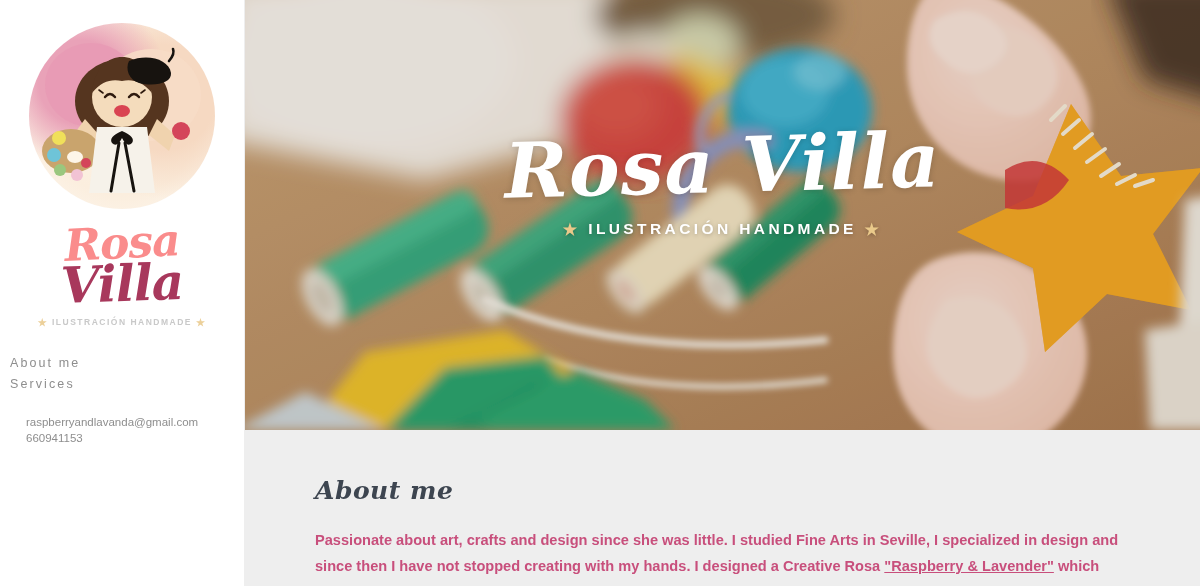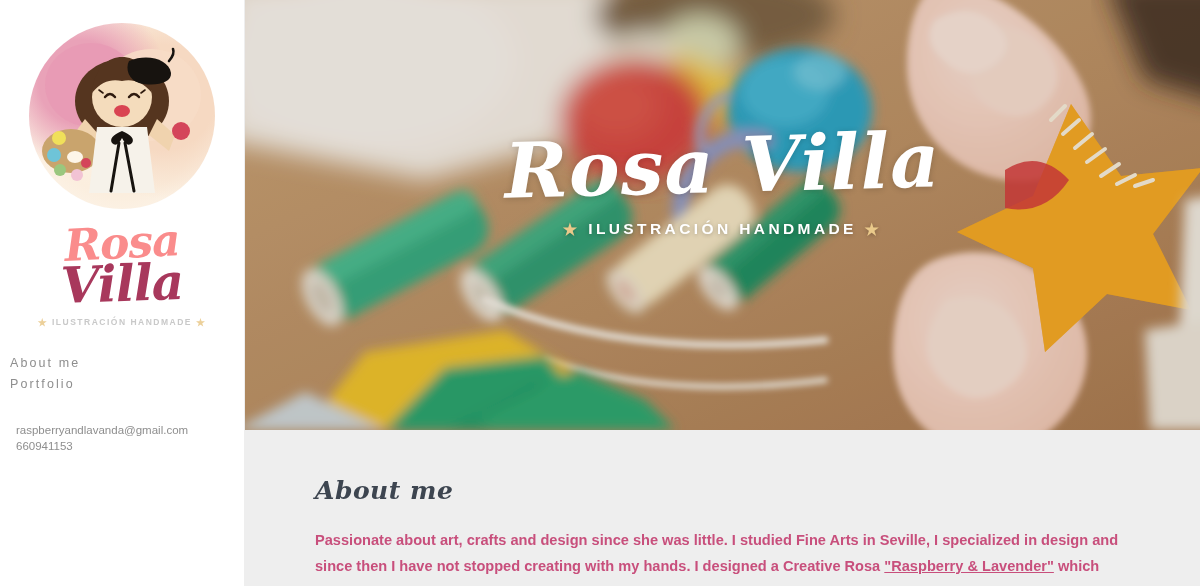--- a/index.html
+++ b/index.html
@@ -48,21 +48,21 @@
     color:#c9c9c9; font-weight:bold; white-space:nowrap;
   }
   .logo-tag .star { color:#ecd09a; font-size:10px; vertical-align:-1px; }
 
   .nav { margin-top:25px; padding-left:10px; }
   .nav-item {
     display:block; font-size:12.5px; color:#8e8e8e;
     letter-spacing:2.1px; line-height:20.5px; padding:0;
     text-decoration:none; cursor:pointer; white-space:nowrap;
   }
-  .contact { margin-top:28px; padding-left:16px; }
+  .contact { margin-top:20px; padding-left:26px; }
   .contact-line {
     font-size:11.5px; color:#8e8e8e; line-height:16px; white-space:nowrap;
   }
 
   
   .main { flex:1 1 auto; height:586px; position:relative; overflow:hidden; }
 
   .hero { position:relative; width:955px; height:430px; overflow:hidden; background:#b9a893; }
   .hero-photo { position:absolute; inset:0; }
   .hero-overlay {
@@ -156,21 +156,21 @@
       <span class="logo-villa">Villa</span>
       <div class="logo-tag">
         <span class="star">★</span>
         <span>ILUSTRACIÓN HANDMADE</span>
         <span class="star">★</span>
       </div>
     </div>
 
     <nav class="nav">
       <a class="nav-item">About me</a>
-      <a class="nav-item">Portfolio</a>
+      <a class="nav-item">Services</a>
     </nav>
 
     <div class="contact">
       <div class="contact-line">raspberryandlavanda@gmail.com</div>
       <div class="contact-line">660941153</div>
     </div>
 
   </aside>
 
   <main class="main">

